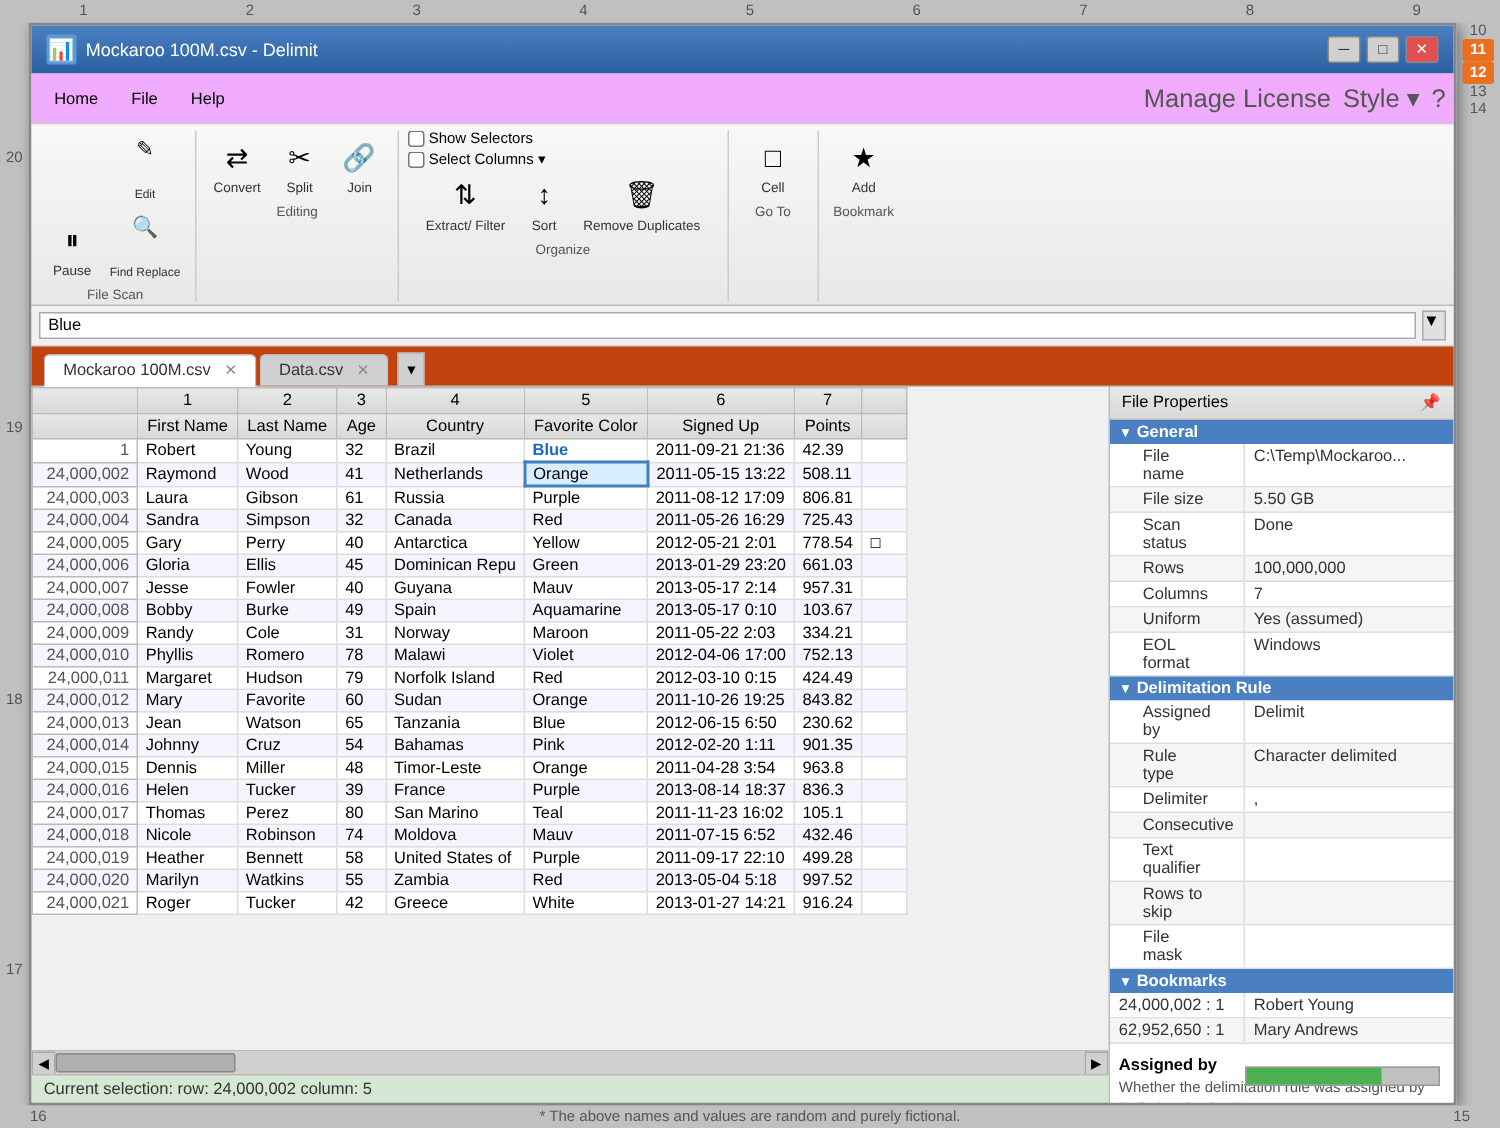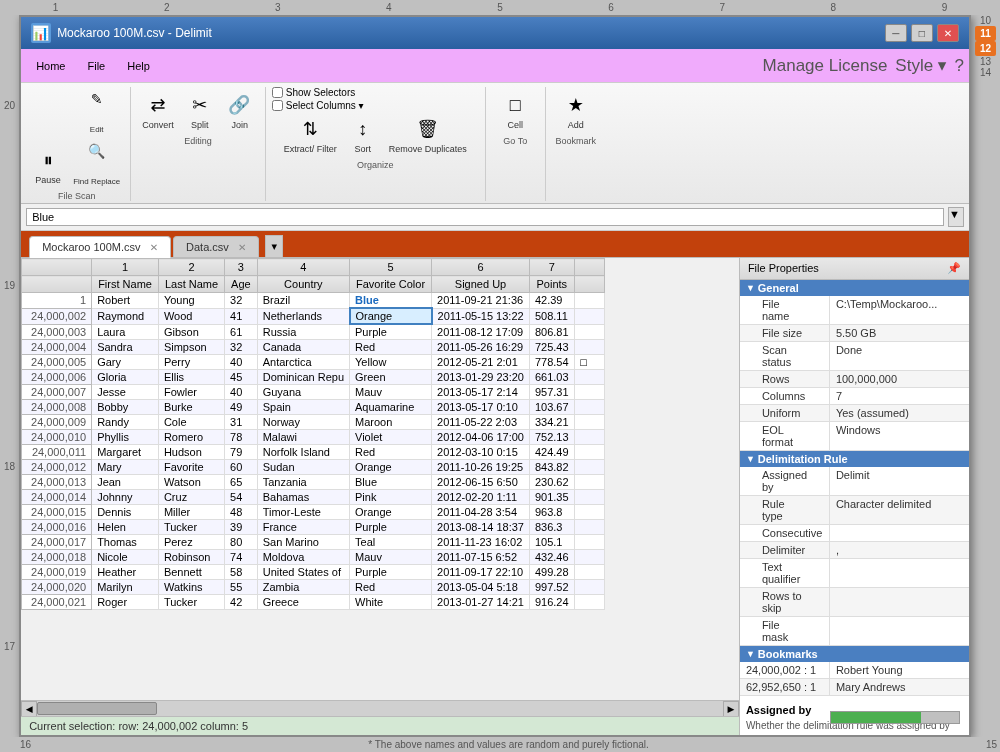--- a/index.html
+++ b/index.html
@@ -969,26 +969,26 @@
           </div>
           <div class="prop-row">
             <div class="prop-key">Assigned by</div>
             <div class="prop-val">Delimit</div>
           </div>
           <div class="prop-row">
             <div class="prop-key">Rule type</div>
             <div class="prop-val">Character delimited</div>
           </div>
           <div class="prop-row">
+            <div class="prop-key">Delimiter</div>
+            <div class="prop-val">,</div>
+          </div>
+          <div class="prop-row">
             <div class="prop-key">Consecutive</div>
             <div class="prop-val"></div>
-          </div>
-          <div class="prop-row">
-            <div class="prop-key">Delimiter</div>
-            <div class="prop-val">,</div>
           </div>
           <div class="prop-row">
             <div class="prop-key">Text qualifier</div>
             <div class="prop-val"></div>
           </div>
           <div class="prop-row">
             <div class="prop-key">Rows to skip</div>
             <div class="prop-val"></div>
           </div>
           <div class="prop-row">
@@ -1027,21 +1027,21 @@
   </div>
 
   <div class="bottom-nums-row">
     <div style="flex:1;text-align:left;padding-left:20px">
       <span>16</span>
     </div>
 
     <div style="flex:6;text-align:center;font-size:10px;color:#555;">
       <span>* The above names and values are random and purely fictional.</span>
     </div>
-    <div style="flex:1;text-align:right;padding-right:3px">
+    <div style="flex:1;text-align:right;padding-right:20px">
       <span>15</span>
     </div>
   </div>
 
   <div style="position:absolute;right:40px;bottom:28px;width:130px;height:13px;background:#c0c0c0;border:1px solid #999;">
     <div style="background:#4caf50;height:100%;width:70%;"></div>
   </div>
 </div>
 
 </body></html>

